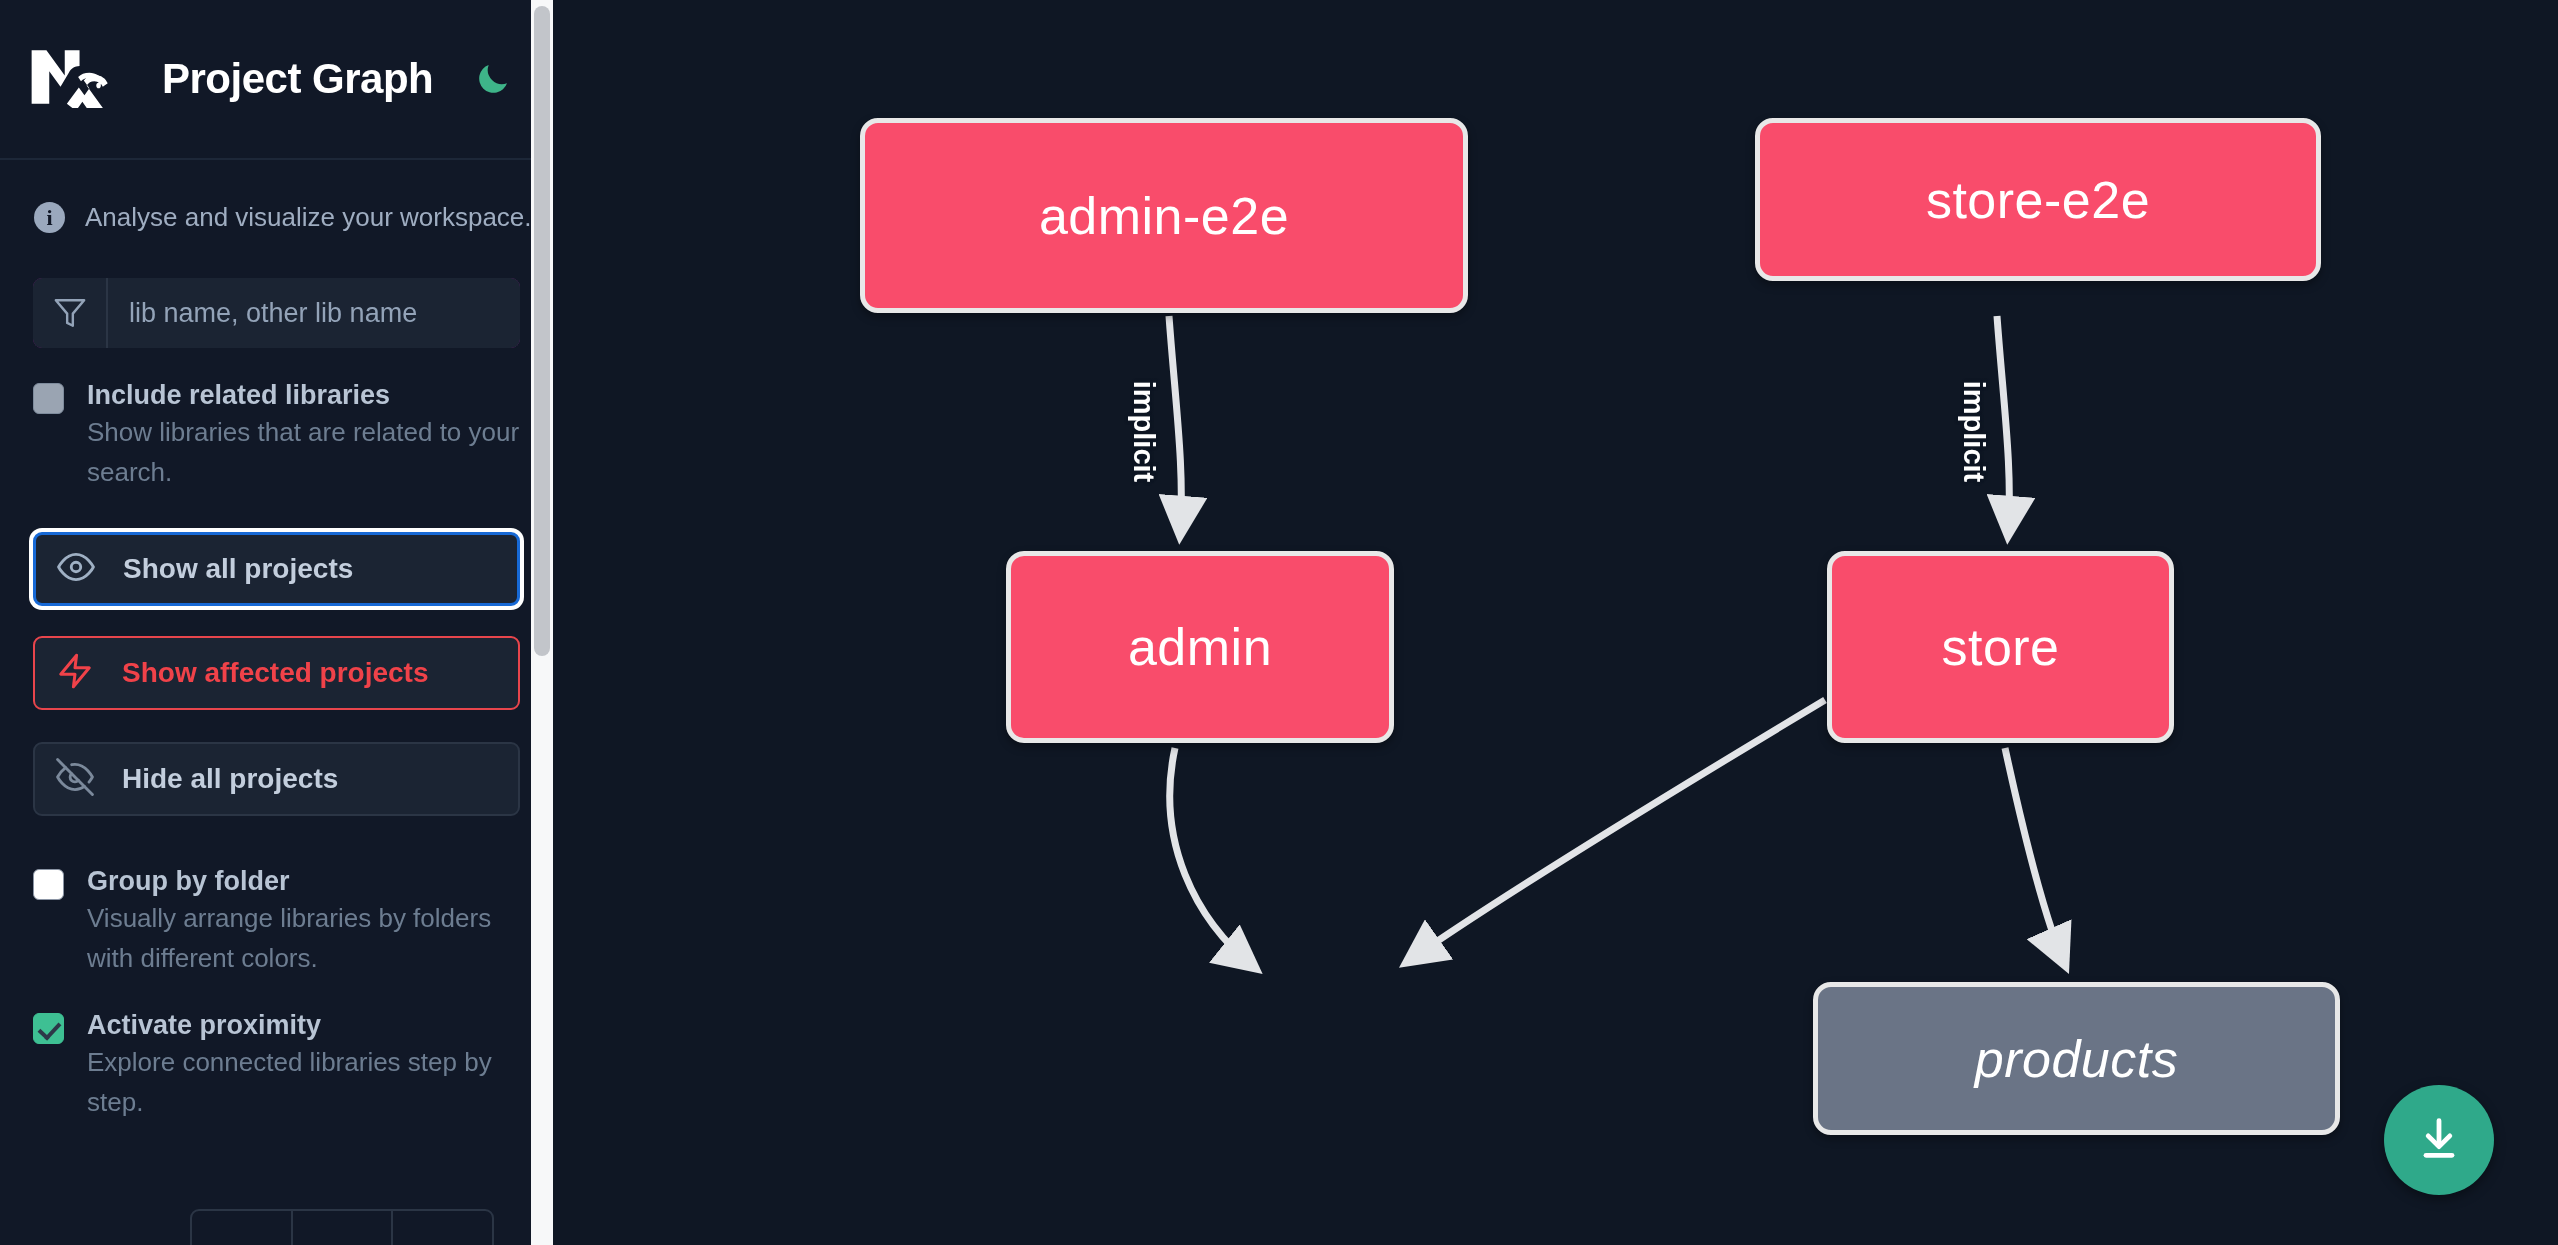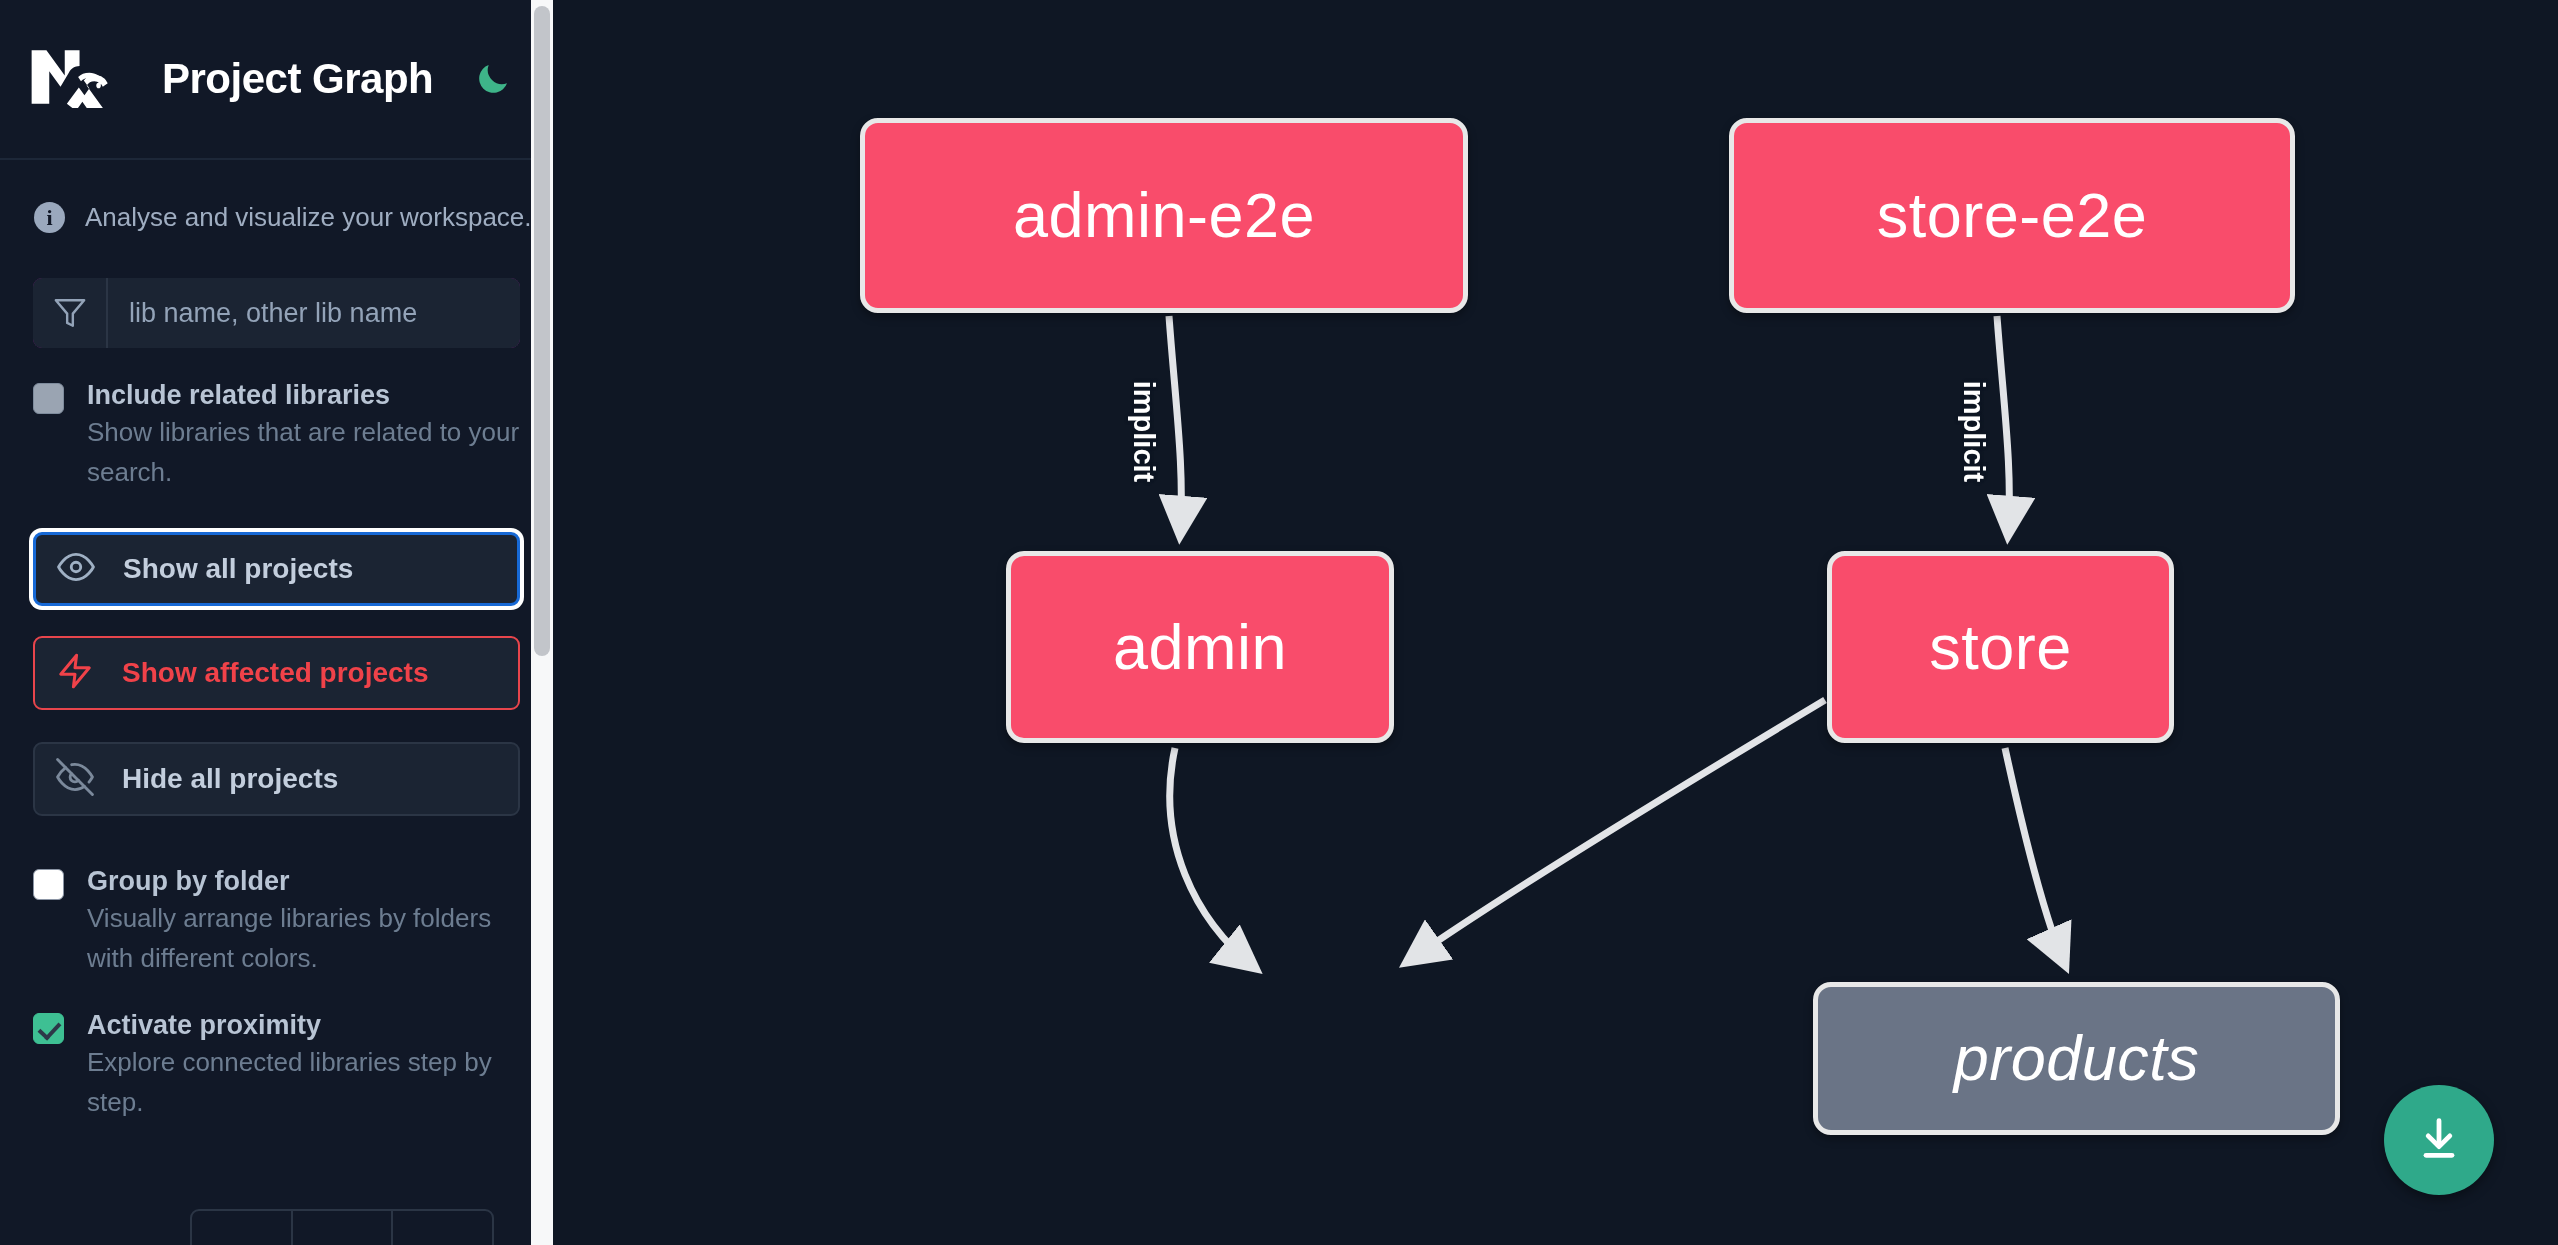--- a/index.html
+++ b/index.html
@@ -123,21 +123,21 @@
   #edges{position:absolute;left:0;top:0;width:1983px;height:1245px;}
   .node{
     position:absolute;box-sizing:border-box;
     border:5px solid #e8e8e8;border-radius:18px;
     display:flex;align-items:center;justify-content:center;
     color:#ffffff;font-weight:normal;cursor:pointer;
     box-shadow:0 4px 9px rgba(0,0,0,.35);
   }
   .node.pink{background:#F94C6B;}
   .node.grey{background:#6A7486;}
-  .node .nlabel{font-size:63px;line-height:1;letter-spacing:0.5px;}
+  .node .nlabel{font-size:52px;line-height:1;letter-spacing:0.5px;}
 
   .edge-label{
     position:absolute;color:#ffffff;font-size:29px;font-weight:bold;
     transform-origin:center center;
     text-shadow:-2px 0 2px #0F1724, 2px 0 2px #0F1724, 0 -2px 2px #0F1724, 0 2px 2px #0F1724,
                 -2px -2px 2px #0F1724, 2px 2px 2px #0F1724;
     white-space:nowrap;pointer-events:none;
   }
 
   
@@ -269,21 +269,21 @@
         <path d="M 1422 316 C 1428 400 1438 470 1433 535"></path>
         <path d="M 600 748 C 580 840 620 920 680 968"></path>
         <path d="M 1250 700 C 1100 790 920 900 832 962"></path>
         <path d="M 1430 748 C 1450 840 1470 920 1490 965"></path>
       </g>
     </svg>
 
     <div class="node pink" style="left:285px;top:118px;width:608px;height:195px;">
       <span class="nlabel">admin-e2e</span>
     </div>
-    <div class="node pink" style="left:1154px;top:118px;width:566px;height:195px;">
+    <div class="node pink" style="left:1180px;top:118px;width:566px;height:163px;">
       <span class="nlabel">store-e2e</span>
     </div>
     <div class="node pink" style="left:407px;top:551px;width:388px;height:192px;margin-left:24px;">
       <span class="nlabel">admin</span>
     </div>
     <div class="node pink" style="left:1252px;top:551px;width:347px;height:192px;">
       <span class="nlabel">store</span>
     </div>
     <div class="node grey" style="left:1238px;top:982px;width:527px;height:153px;font-style:italic;">
       <span class="nlabel">products</span>

